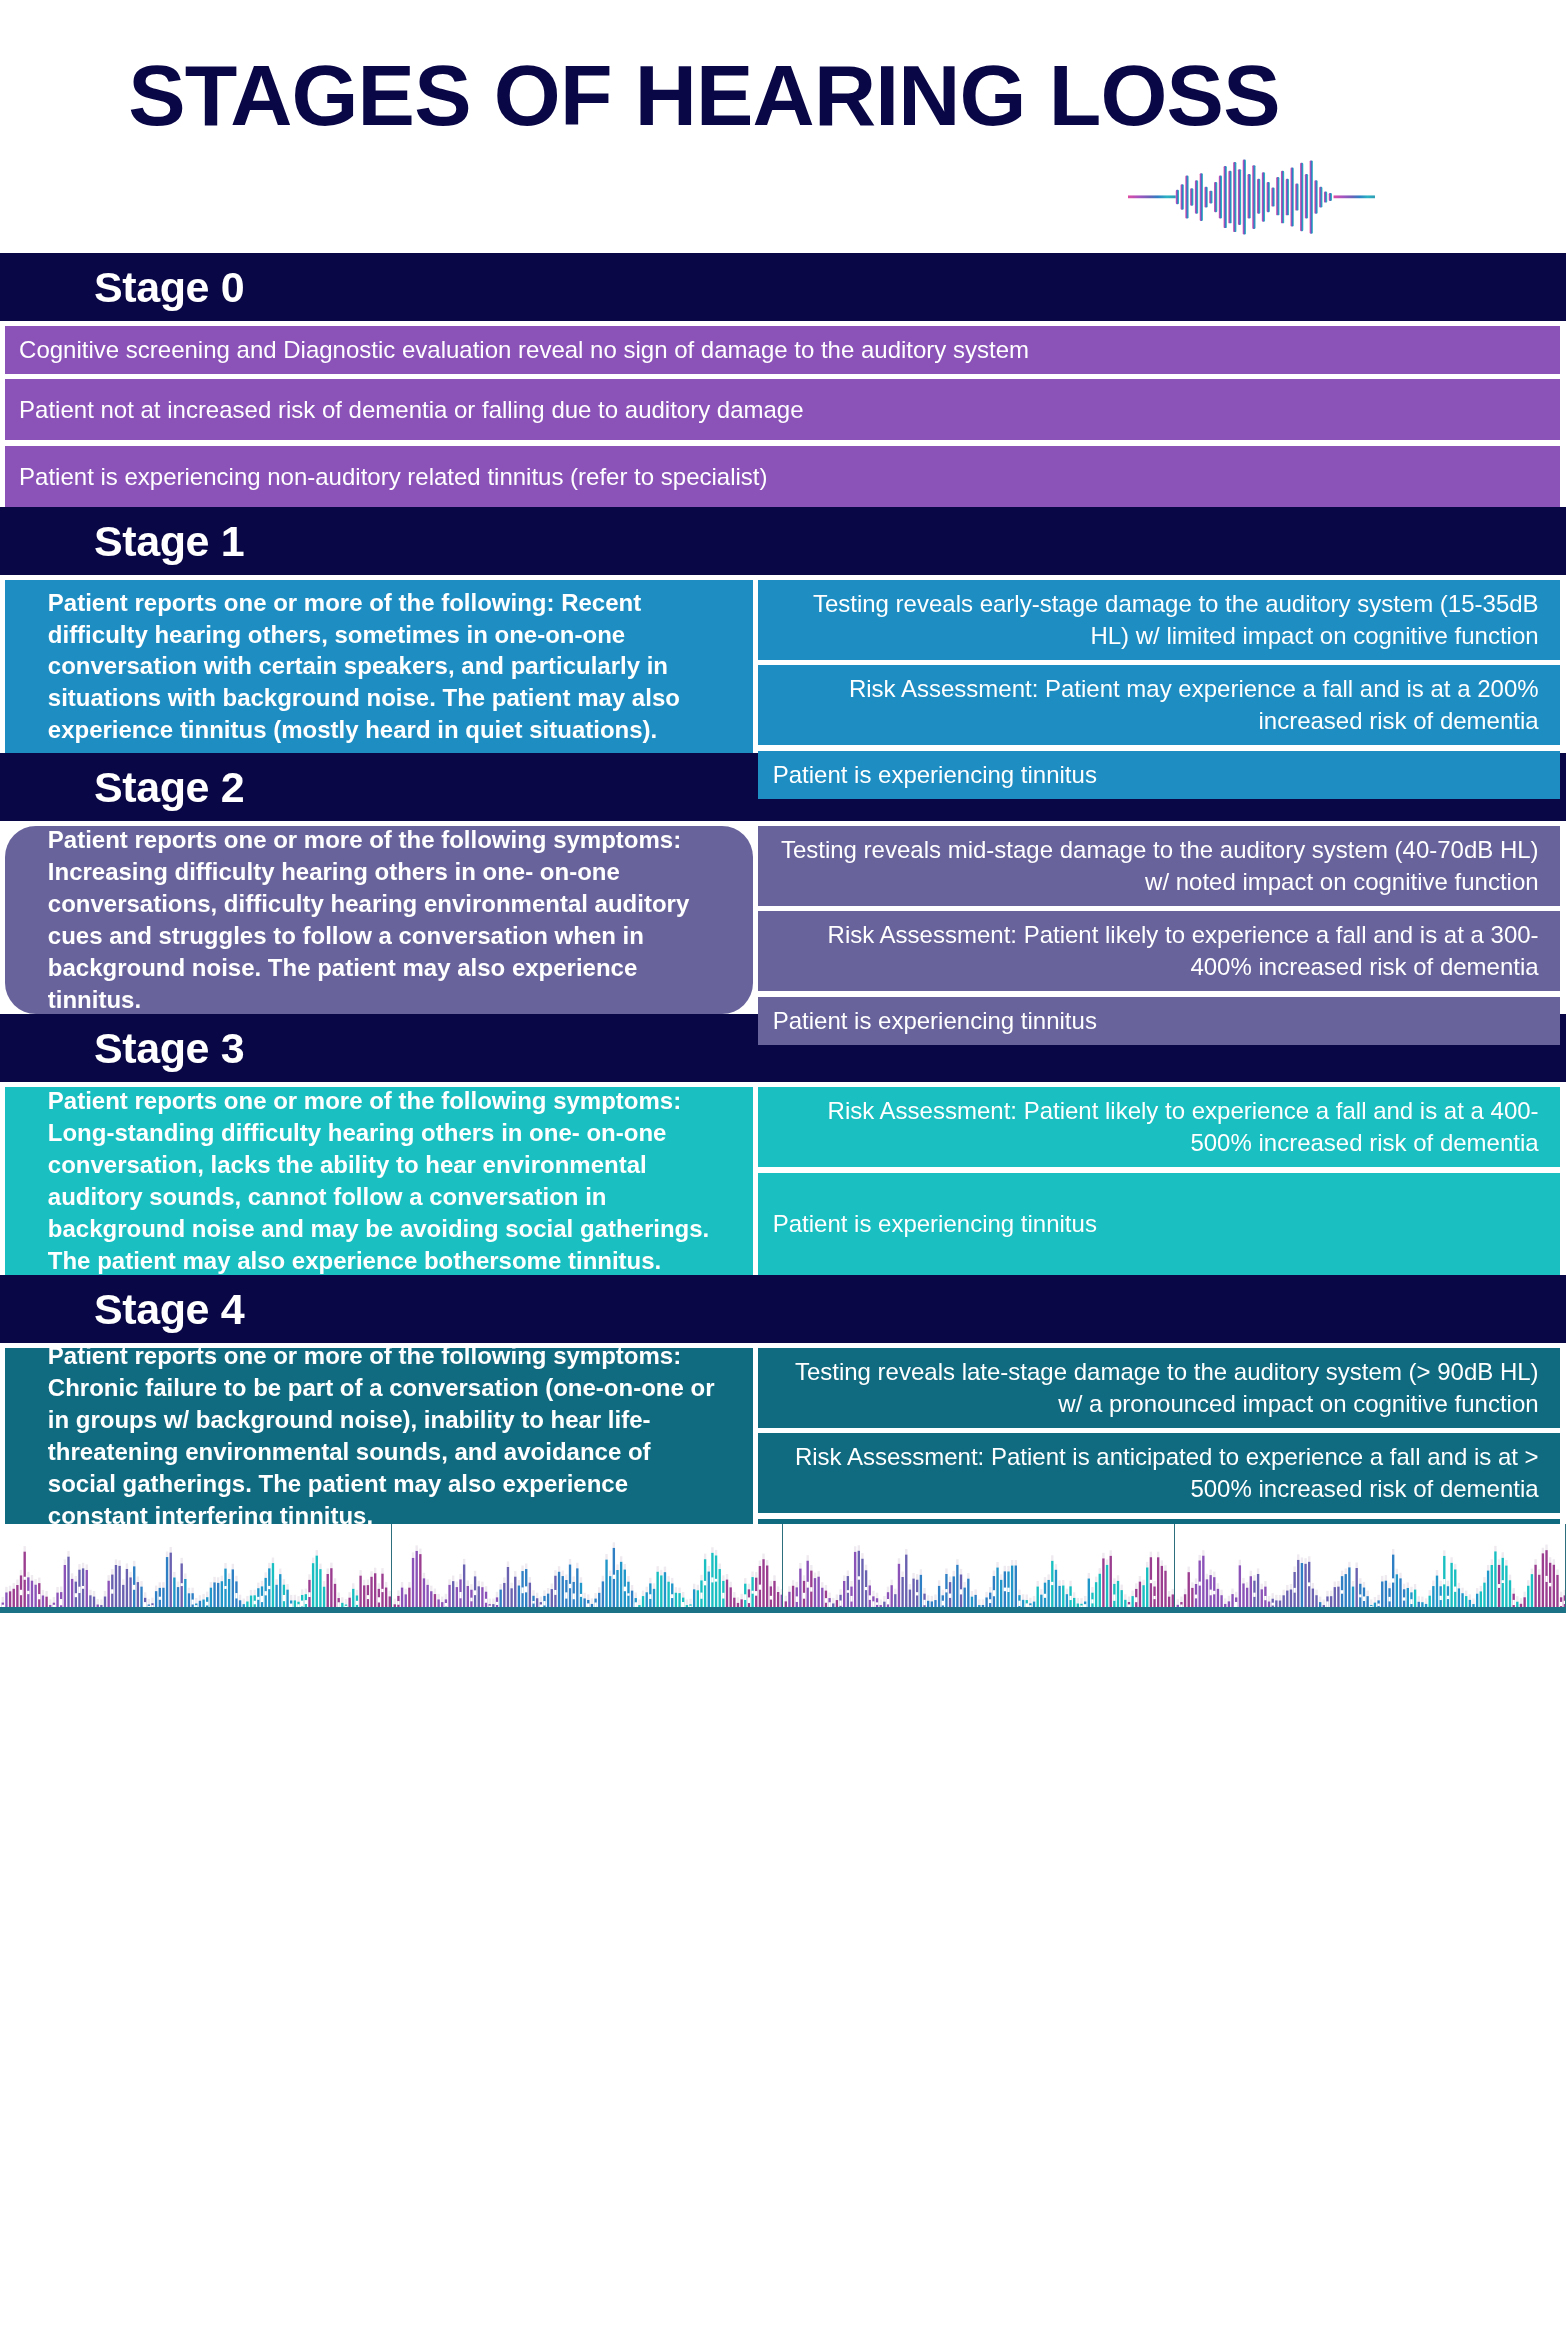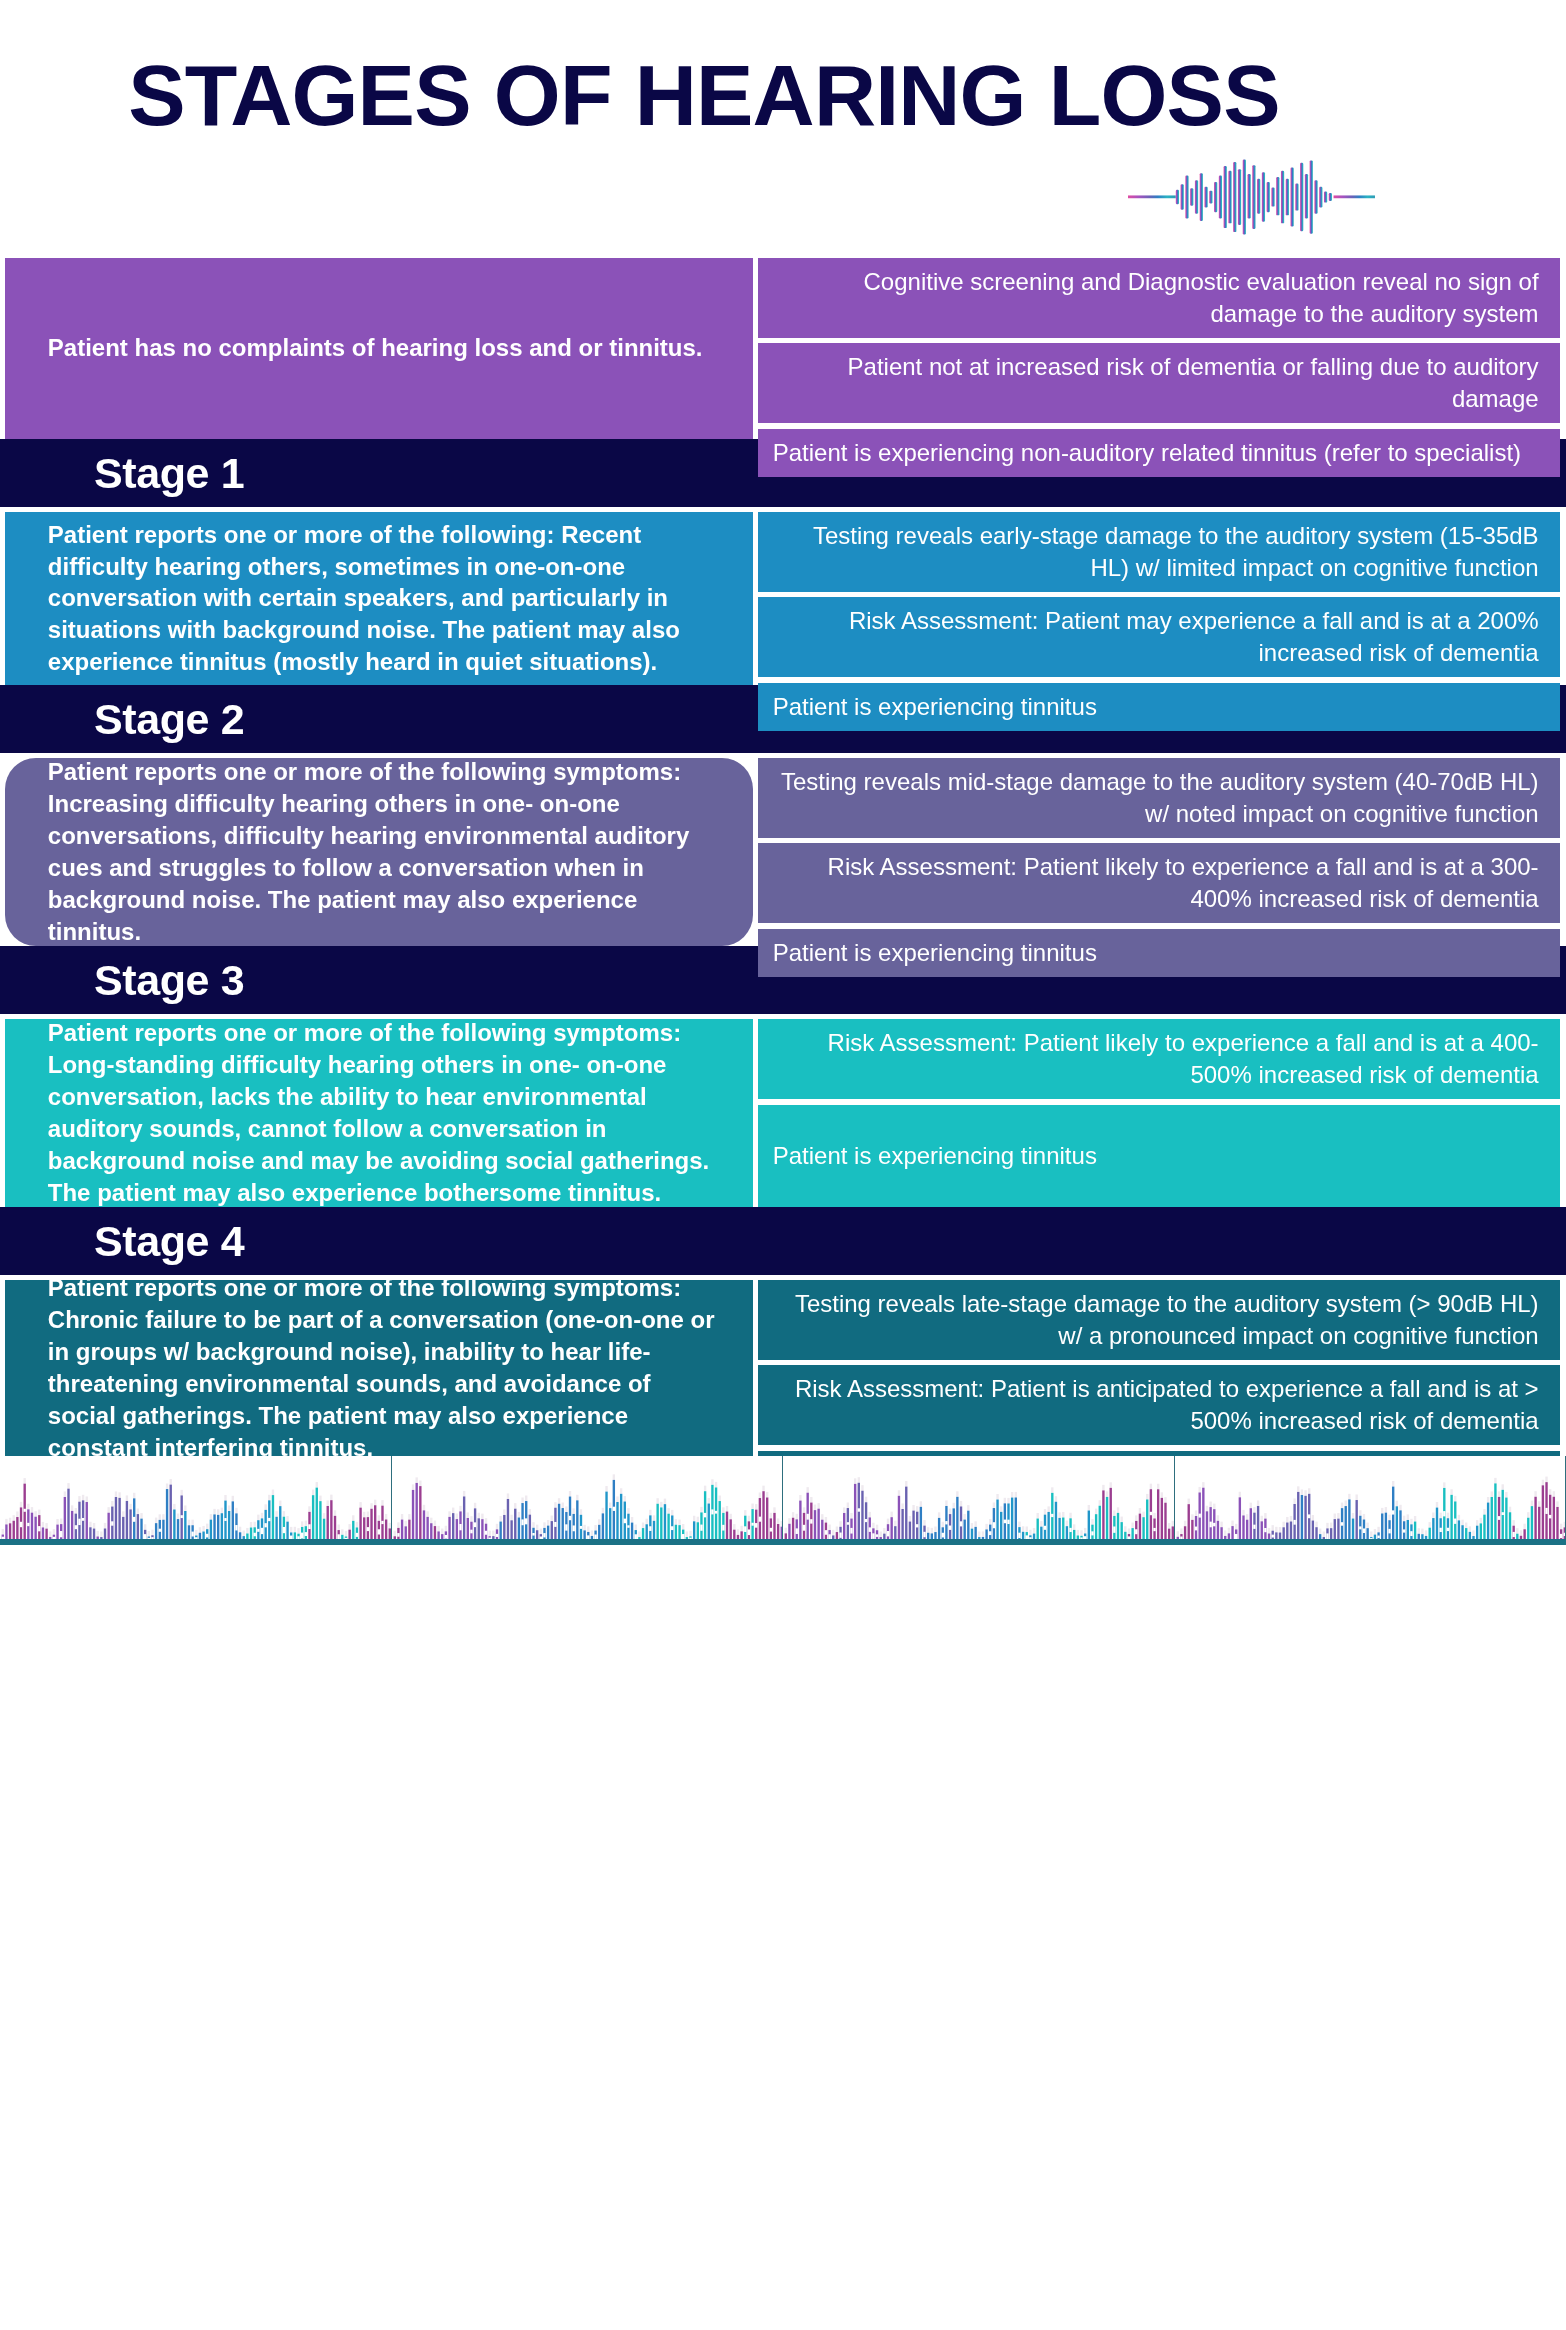--- a/index.html
+++ b/index.html
@@ -202,24 +202,24 @@
           <rect x="234" y="28" width="4" height="42" rx="1.5"></rect>
           <rect x="240" y="36" width="4" height="26" rx="1.5"></rect>
           <rect x="246" y="42" width="4" height="14" rx="1.5"></rect>
           <rect x="252" y="44" width="4" height="10" rx="1.5"></rect>
         </g>
       </svg>
     </div>
   </div>
 
   <div class="stage stage0">
+    <div class="stage-title-bar">
+      <span class="stage-title">Stage 0</span>
+    </div>
     <div class="stage-body">
-      <div class="col-left" style="background: rgb(139, 82, 184);">
-        <p>Patient has no complaints of hearing loss and or tinnitus.</p>
-      </div>
       <div class="col-right">
         <div class="cell" style="background: rgb(139, 82, 184);">
             <p>Cognitive screening and Diagnostic evaluation reveal no sign of damage to the auditory system</p>
           </div>
         <div class="cell" style="background: rgb(139, 82, 184);">
             <p>Patient not at increased risk of dementia or falling due to auditory damage</p>
           </div>
         <div class="cell" style="background: rgb(139, 82, 184);">
             <p>Patient is experiencing non-auditory related tinnitus (refer to specialist)</p>
           </div>

